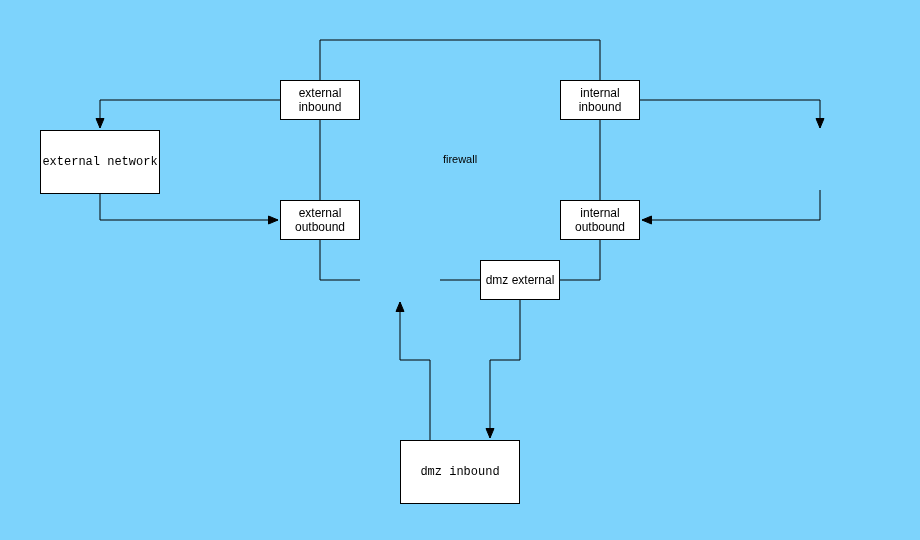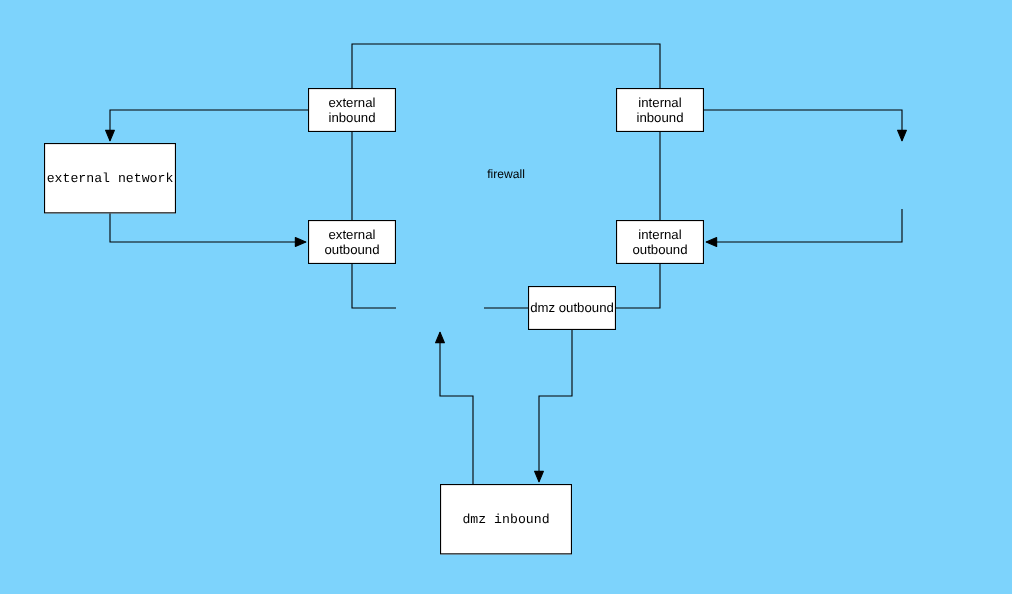--- a/index.html
+++ b/index.html
@@ -100,21 +100,21 @@
   </div>
 
 
   <div class="node small" style="left:560px; top:200px">
     <span>internal
 outbound</span>
   </div>
 
 
   <div class="node small" style="left:480px; top:260px">
-    <span>dmz outbound</span>
+    <span>dmz external</span>
   </div>
 
   <div class="node large" style="left:400px; top:440px">
     <span>dmz inbound</span>
   </div>
 
   <div class="floating-label">firewall</div>
 
 </div>
 

